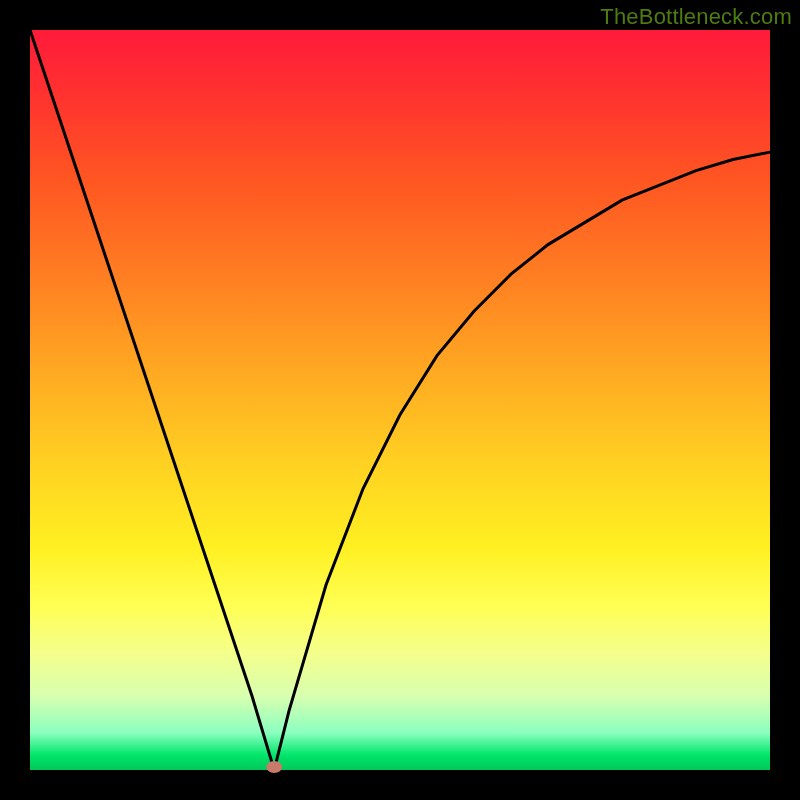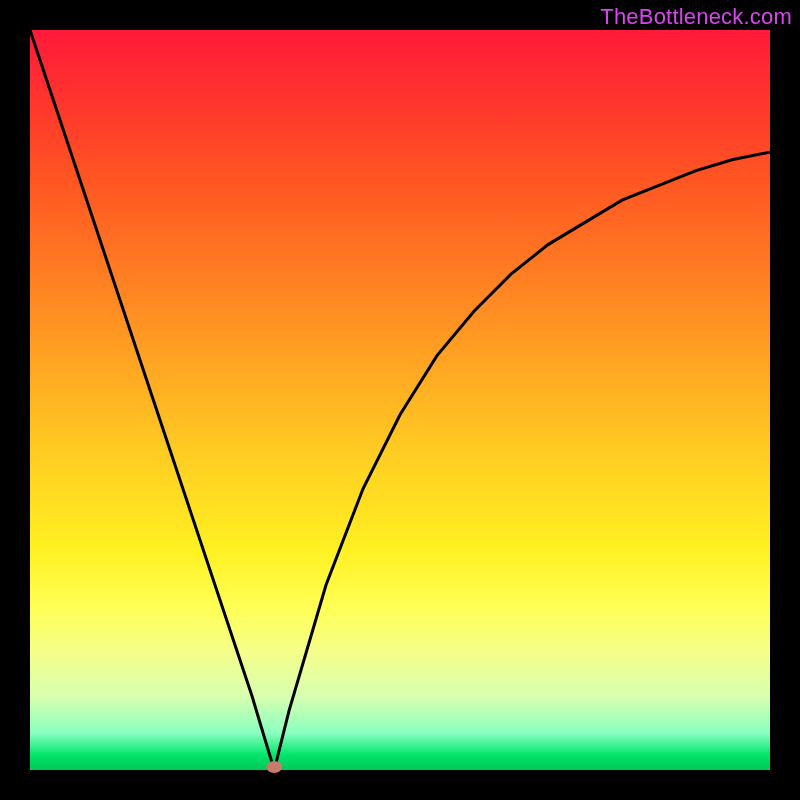--- a/index.html
+++ b/index.html
@@ -38,21 +38,21 @@
       #d8ffb0 90%,
       #8affc0 95%,
       #00e56a 98%,
       #00c85a 100%
     );
   }
   .watermark {
     position: absolute;
     top: 4px;
     right: 8px;
-    color: #d946ef;
+    color: #4d7c0f;
     font-size: 22px;
     font-family: Arial, sans-serif;
     letter-spacing: 0.2px;
   }
   svg.curve {
     position: absolute;
     top: 0;
     left: 0;
     width: 740px;
     height: 740px;

